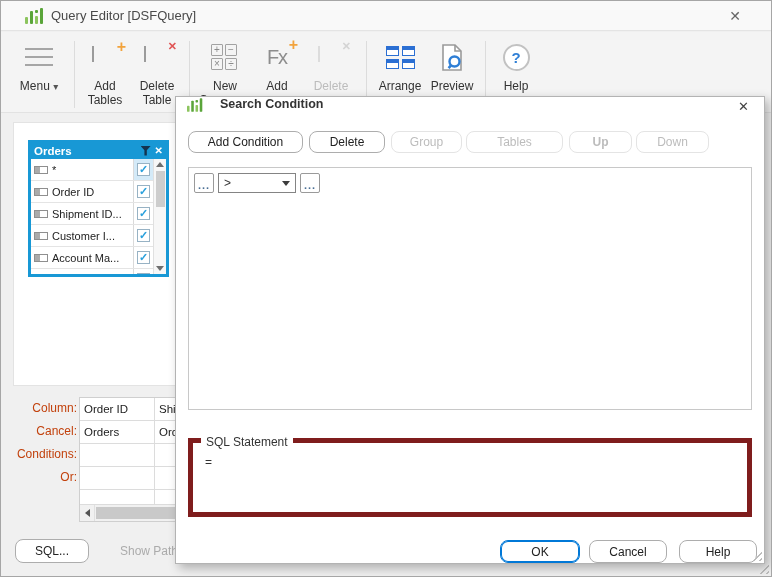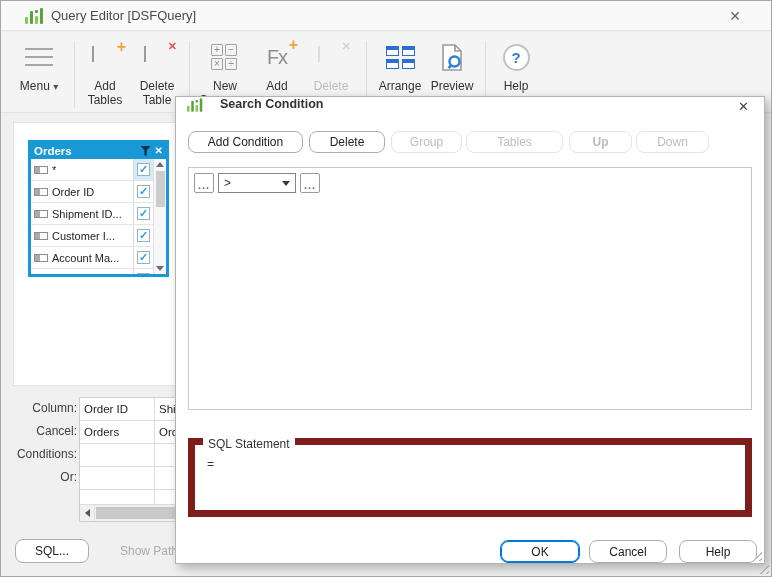--- a/index.html
+++ b/index.html
@@ -85,21 +85,21 @@
   .vscroll { width:13px; border-left:1px solid #e0e0e0; background:#f7f7f7;
              display:flex; flex-direction:column; align-items:center; padding:3px 0; }
   .tri-up { width:0; height:0; border-left:4px solid transparent; border-right:4px solid transparent;
             border-bottom:5px solid #6e6e6e; }
   .tri-down { width:0; height:0; border-left:4px solid transparent; border-right:4px solid transparent;
               border-top:5px solid #6e6e6e; margin-top:auto; }
   .vthumb { width:9px; height:36px; background:#cdcdcd; margin-top:4px; }
 
   
   .grid-labels { position:absolute; left:4px; top:396px; width:72px; text-align:right;
-                 font-size:12px; color:#404040; }
+                 font-size:12px; color:#c2410c; }
   .grid-labels div { height:23px; line-height:23px; }
   .criteria-grid { position:absolute; left:78px; top:396px; width:100px; background:#fff;
                    border:1px solid #cfcfcf; font-size:11.5px; }
   .grow { display:flex; height:23px; border-bottom:1px solid #dcdcdc; }
   .grow.small { height:15px; }
   .gcell { width:75px; border-right:1px solid #dcdcdc; padding:0 0 0 4px; line-height:22px;
            white-space:nowrap; overflow:hidden; color:#222; }
   .gcell:last-child { flex:1; border-right:none; }
   .hscroll { height:16px; display:flex; align-items:stretch; background:#f1f1f1; }
   .harrow { width:15px; display:flex; align-items:center; justify-content:center; border-right:1px solid #e0e0e0; }
@@ -140,21 +140,21 @@
   .more-btn { width:20px; height:20px; border:1px solid #9a9a9a; border-radius:2px; background:#fff;
               color:#4a6f94; font-size:11px; font-weight:bold; letter-spacing:1px;
               display:flex; align-items:flex-end; justify-content:center; line-height:14px; }
   .more1 { margin-right:4px; }
   .op-select { width:78px; height:20px; border:1px solid #848484; background:#fff; margin-right:4px;
                display:flex; align-items:center; justify-content:space-between; padding:0 5px; font-size:12px; }
   .sel-caret { width:0; height:0; border-left:4px solid transparent; border-right:4px solid transparent;
                border-top:5px solid #3c3c3c; }
 
   .sql-group { position:absolute; left:12px; top:341px; width:564px; height:79px;
-               border:7px solid #7f1d1d; }
+               border:5px solid #7f1d1d; }
   .sql-legend { position:absolute; top:-8px; left:8px; background:#fff; padding:0 5px;
                 font-size:12px; color:#333; }
   .sql-content { padding:12px 0 0 12px; font-size:12px; color:#333; }
 
   .dlg-footer-btn { position:absolute; top:443px; height:23px; }
   .ok { left:324px; width:80px; border:1px solid #0078d7; box-shadow:inset 0 0 0 1px #0078d7; }
   .cancel { left:413px; width:78px; }
   .helpb { left:503px; width:78px; }
 </style>
 </head>

